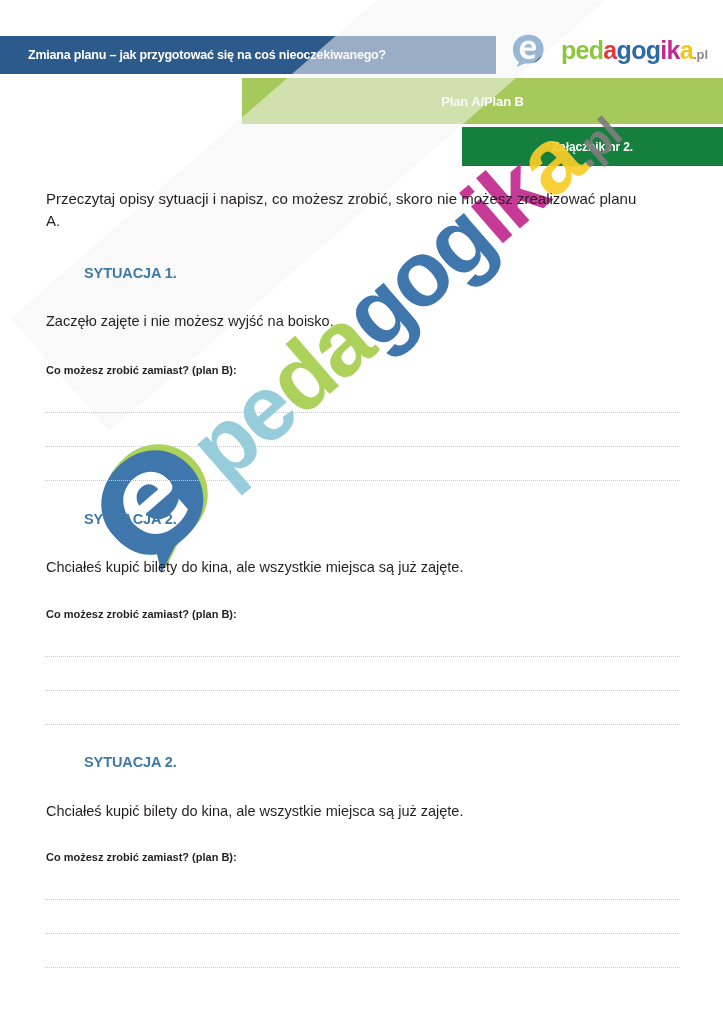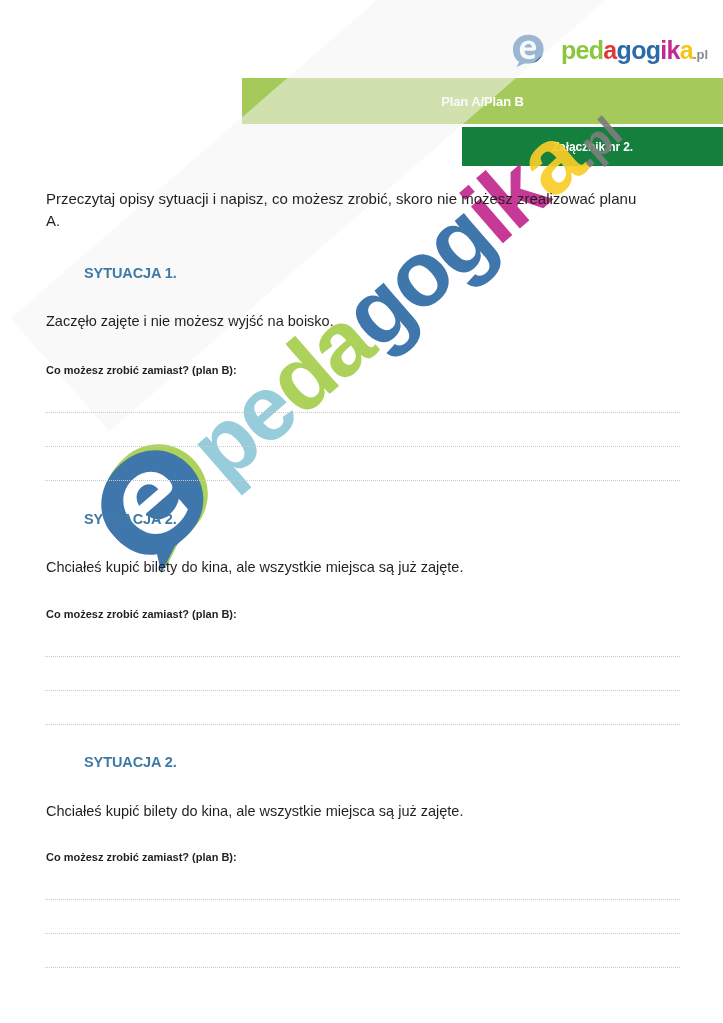--- a/index.html
+++ b/index.html
@@ -232,20 +232,23 @@
           <path d="M46 5 C72 5 90 23 90 47 C90 71 72 90 46 90 L34 90 L10 100 L18 85 C5 77 0 63 0 47 C0 23 20 5 46 5 Z" fill="#2f6ba5"></path>
           <path d="M46 22 C59 22 68 31 68 44 C68 49 66 52 60 52 L34 52 C34 61 40 66 49 66 C55 66 60 64 64 61 L64 73 C59 76 53 77 47 77 C30 77 20 66 20 49 C20 33 31 22 46 22 Z M46 32 C39 32 35 37 34 43 L56 43 C56 36 52 32 46 32 Z" fill="#ffffff"></path>
         </svg>
       </div>
       <div class="wm-word"><span class="w-teal">pe</span><span class="w-green">da</span><span class="w-blue">gog</span><span class="w-mag">ik</span><span class="w-yel">a</span><span class="w-gray">.pl</span></div>
     </div>
   </div>
 
   <div class="header-block">
 
+    <div class="title-bar">
+      <span class="title-bar-text">Zmiana planu – jak przygotować się na coś nieoczekiwanego?</span>
+    </div>
 
     <div class="logo">
       <div class="logo-mark">
         <svg class="bubble" width="34" height="34" viewBox="0 0 100 100">
           <path d="M46 5 C72 5 90 23 90 47 C90 71 72 90 46 90 L34 90 L10 100 L18 85 C5 77 0 63 0 47 C0 23 20 5 46 5 Z" fill="#2c6aa8"></path>
           <path d="M46 22 C59 22 68 31 68 44 C68 49 66 52 60 52 L34 52 C34 61 40 66 49 66 C55 66 60 64 64 61 L64 73 C59 76 53 77 47 77 C30 77 20 66 20 49 C20 33 31 22 46 22 Z M46 32 C39 32 35 37 34 43 L56 43 C56 36 52 32 46 32 Z" fill="#ffffff"></path>
         </svg>
       </div>
       <div class="logo-word"><span class="c-green">ped</span><span class="c-red">a</span><span class="c-blue">gog</span><span class="c-mag">ik</span><span class="c-yel">a</span><span class="c-gray">.pl</span></div>
     </div>

